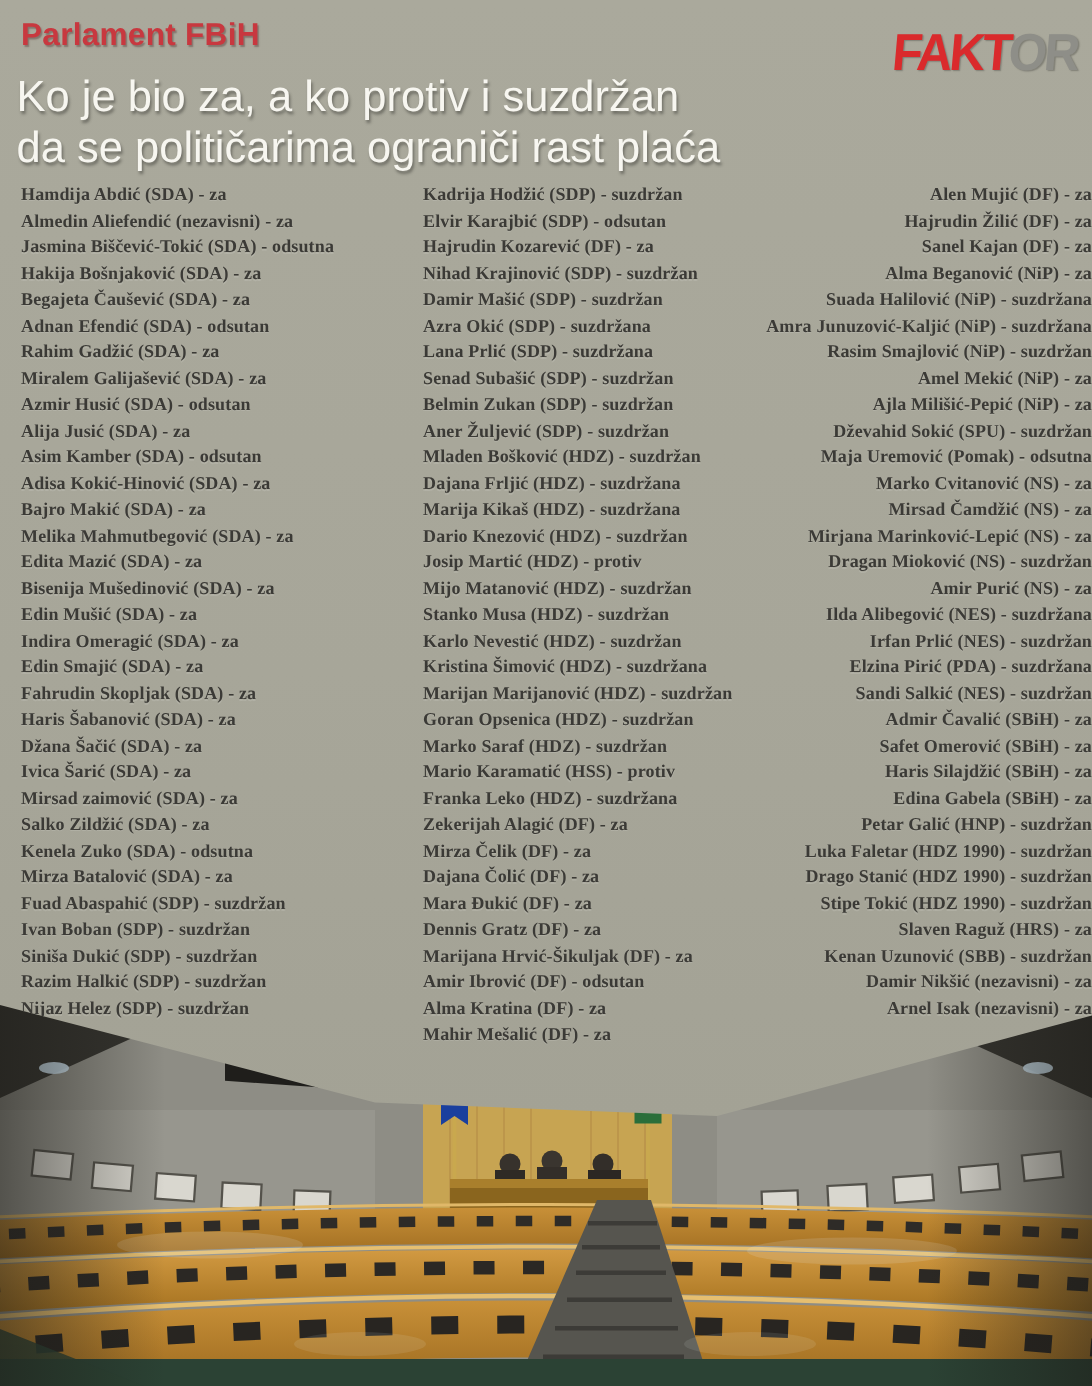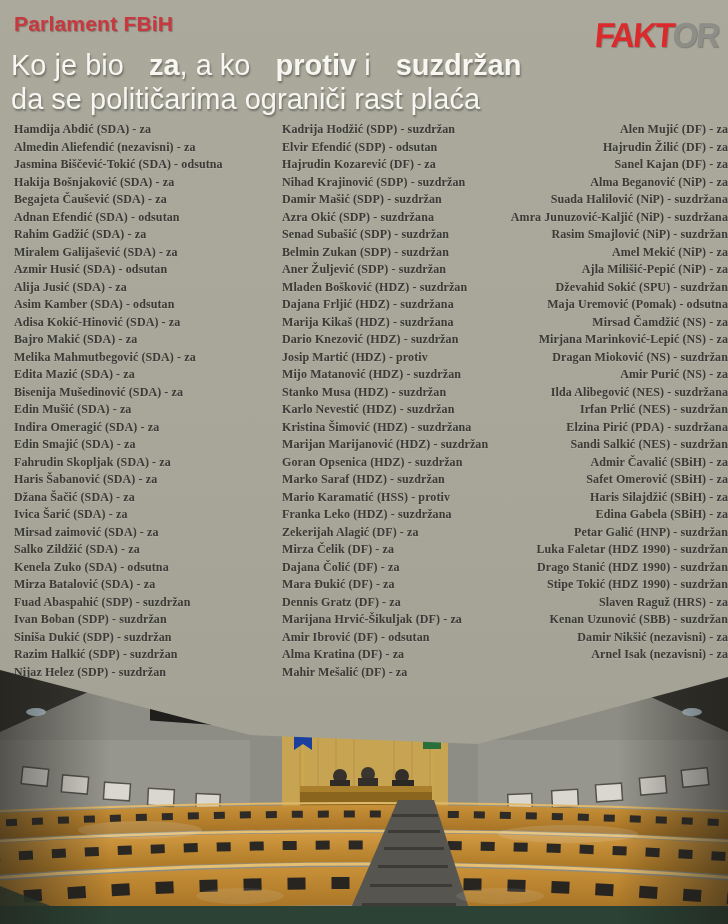--- a/index.html
+++ b/index.html
@@ -22,21 +22,21 @@
     font-size:21px;font-weight:bold;color:#c8383f;
     text-shadow:1px 1px 1px rgba(60,20,20,.35);
     letter-spacing:.2px;
   }
   .headline{
     position:absolute;left:11px;top:48px;width:640px;
     font-size:29px;line-height:34px;color:#f7f6f0;
     text-shadow:1px 2px 2px rgba(40,40,35,.45);
     font-weight:normal;
   }
-  .headline b{font-weight:bold;margin-left:17px;}
+  .headline b{font-weight:normal;}
   .brand-logo{
     position:absolute;right:10px;top:16px;
     font-size:33px;font-weight:900;letter-spacing:-2px;
     transform:skewX(-5deg) scaleY(1.05);
     text-shadow:1px 1px 1px rgba(0,0,0,.25);
     white-space:nowrap;
   }
   .brand-logo .p1{color:#da2a2c;}
   .brand-logo .p2{color:#8e8e88;}
   
@@ -229,25 +229,26 @@
       <div class="vote-row">Kenela Zuko (SDA) - odsutna</div>
       <div class="vote-row">Mirza Batalović (SDA) - za</div>
       <div class="vote-row">Fuad Abaspahić (SDP) - suzdržan</div>
       <div class="vote-row">Ivan Boban (SDP) - suzdržan</div>
       <div class="vote-row">Siniša Dukić (SDP) - suzdržan</div>
       <div class="vote-row">Razim Halkić (SDP) - suzdržan</div>
       <div class="vote-row">Nijaz Helez (SDP) - suzdržan</div>
     </div>
   <div class="vote-col col-1">
       <div class="vote-row">Kadrija Hodžić (SDP) - suzdržan</div>
-      <div class="vote-row">Elvir Efendić (SDP) - odsutan</div>
+      <div class="vote-row">Elvir Karajbić (SDP) - odsutan</div>
       <div class="vote-row">Hajrudin Kozarević (DF) - za</div>
       <div class="vote-row">Nihad Krajinović (SDP) - suzdržan</div>
       <div class="vote-row">Damir Mašić (SDP) - suzdržan</div>
       <div class="vote-row">Azra Okić (SDP) - suzdržana</div>
+      <div class="vote-row">Lana Prlić (SDP) - suzdržana</div>
       <div class="vote-row">Senad Subašić (SDP) - suzdržan</div>
       <div class="vote-row">Belmin Zukan (SDP) - suzdržan</div>
       <div class="vote-row">Aner Žuljević (SDP) - suzdržan</div>
       <div class="vote-row">Mladen Bošković (HDZ) - suzdržan</div>
       <div class="vote-row">Dajana Frljić (HDZ) - suzdržana</div>
       <div class="vote-row">Marija Kikaš (HDZ) - suzdržana</div>
       <div class="vote-row">Dario Knezović (HDZ) - suzdržan</div>
       <div class="vote-row">Josip Martić (HDZ) - protiv</div>
       <div class="vote-row">Mijo Matanović (HDZ) - suzdržan</div>
       <div class="vote-row">Stanko Musa (HDZ) - suzdržan</div>
@@ -273,20 +274,21 @@
       <div class="vote-row">Hajrudin Žilić (DF) - za</div>
       <div class="vote-row">Sanel Kajan (DF) - za</div>
       <div class="vote-row">Alma Beganović (NiP) - za</div>
       <div class="vote-row">Suada Halilović (NiP) - suzdržana</div>
       <div class="vote-row">Amra Junuzović-Kaljić (NiP) - suzdržana</div>
       <div class="vote-row">Rasim Smajlović (NiP) - suzdržan</div>
       <div class="vote-row">Amel Mekić (NiP) - za</div>
       <div class="vote-row">Ajla Milišić-Pepić (NiP) - za</div>
       <div class="vote-row">Dževahid Sokić (SPU) - suzdržan</div>
       <div class="vote-row">Maja Uremović (Pomak) - odsutna</div>
+      <div class="vote-row">Marko Cvitanović (NS) - za</div>
       <div class="vote-row">Mirsad Čamdžić (NS) - za</div>
       <div class="vote-row">Mirjana Marinković-Lepić (NS) - za</div>
       <div class="vote-row">Dragan Mioković (NS) - suzdržan</div>
       <div class="vote-row">Amir Purić (NS) - za</div>
       <div class="vote-row">Ilda Alibegović (NES) - suzdržana</div>
       <div class="vote-row">Irfan Prlić (NES) - suzdržan</div>
       <div class="vote-row">Elzina Pirić (PDA) - suzdržana</div>
       <div class="vote-row">Sandi Salkić (NES) - suzdržan</div>
       <div class="vote-row">Admir Čavalić (SBiH) - za</div>
       <div class="vote-row">Safet Omerović (SBiH) - za</div>

